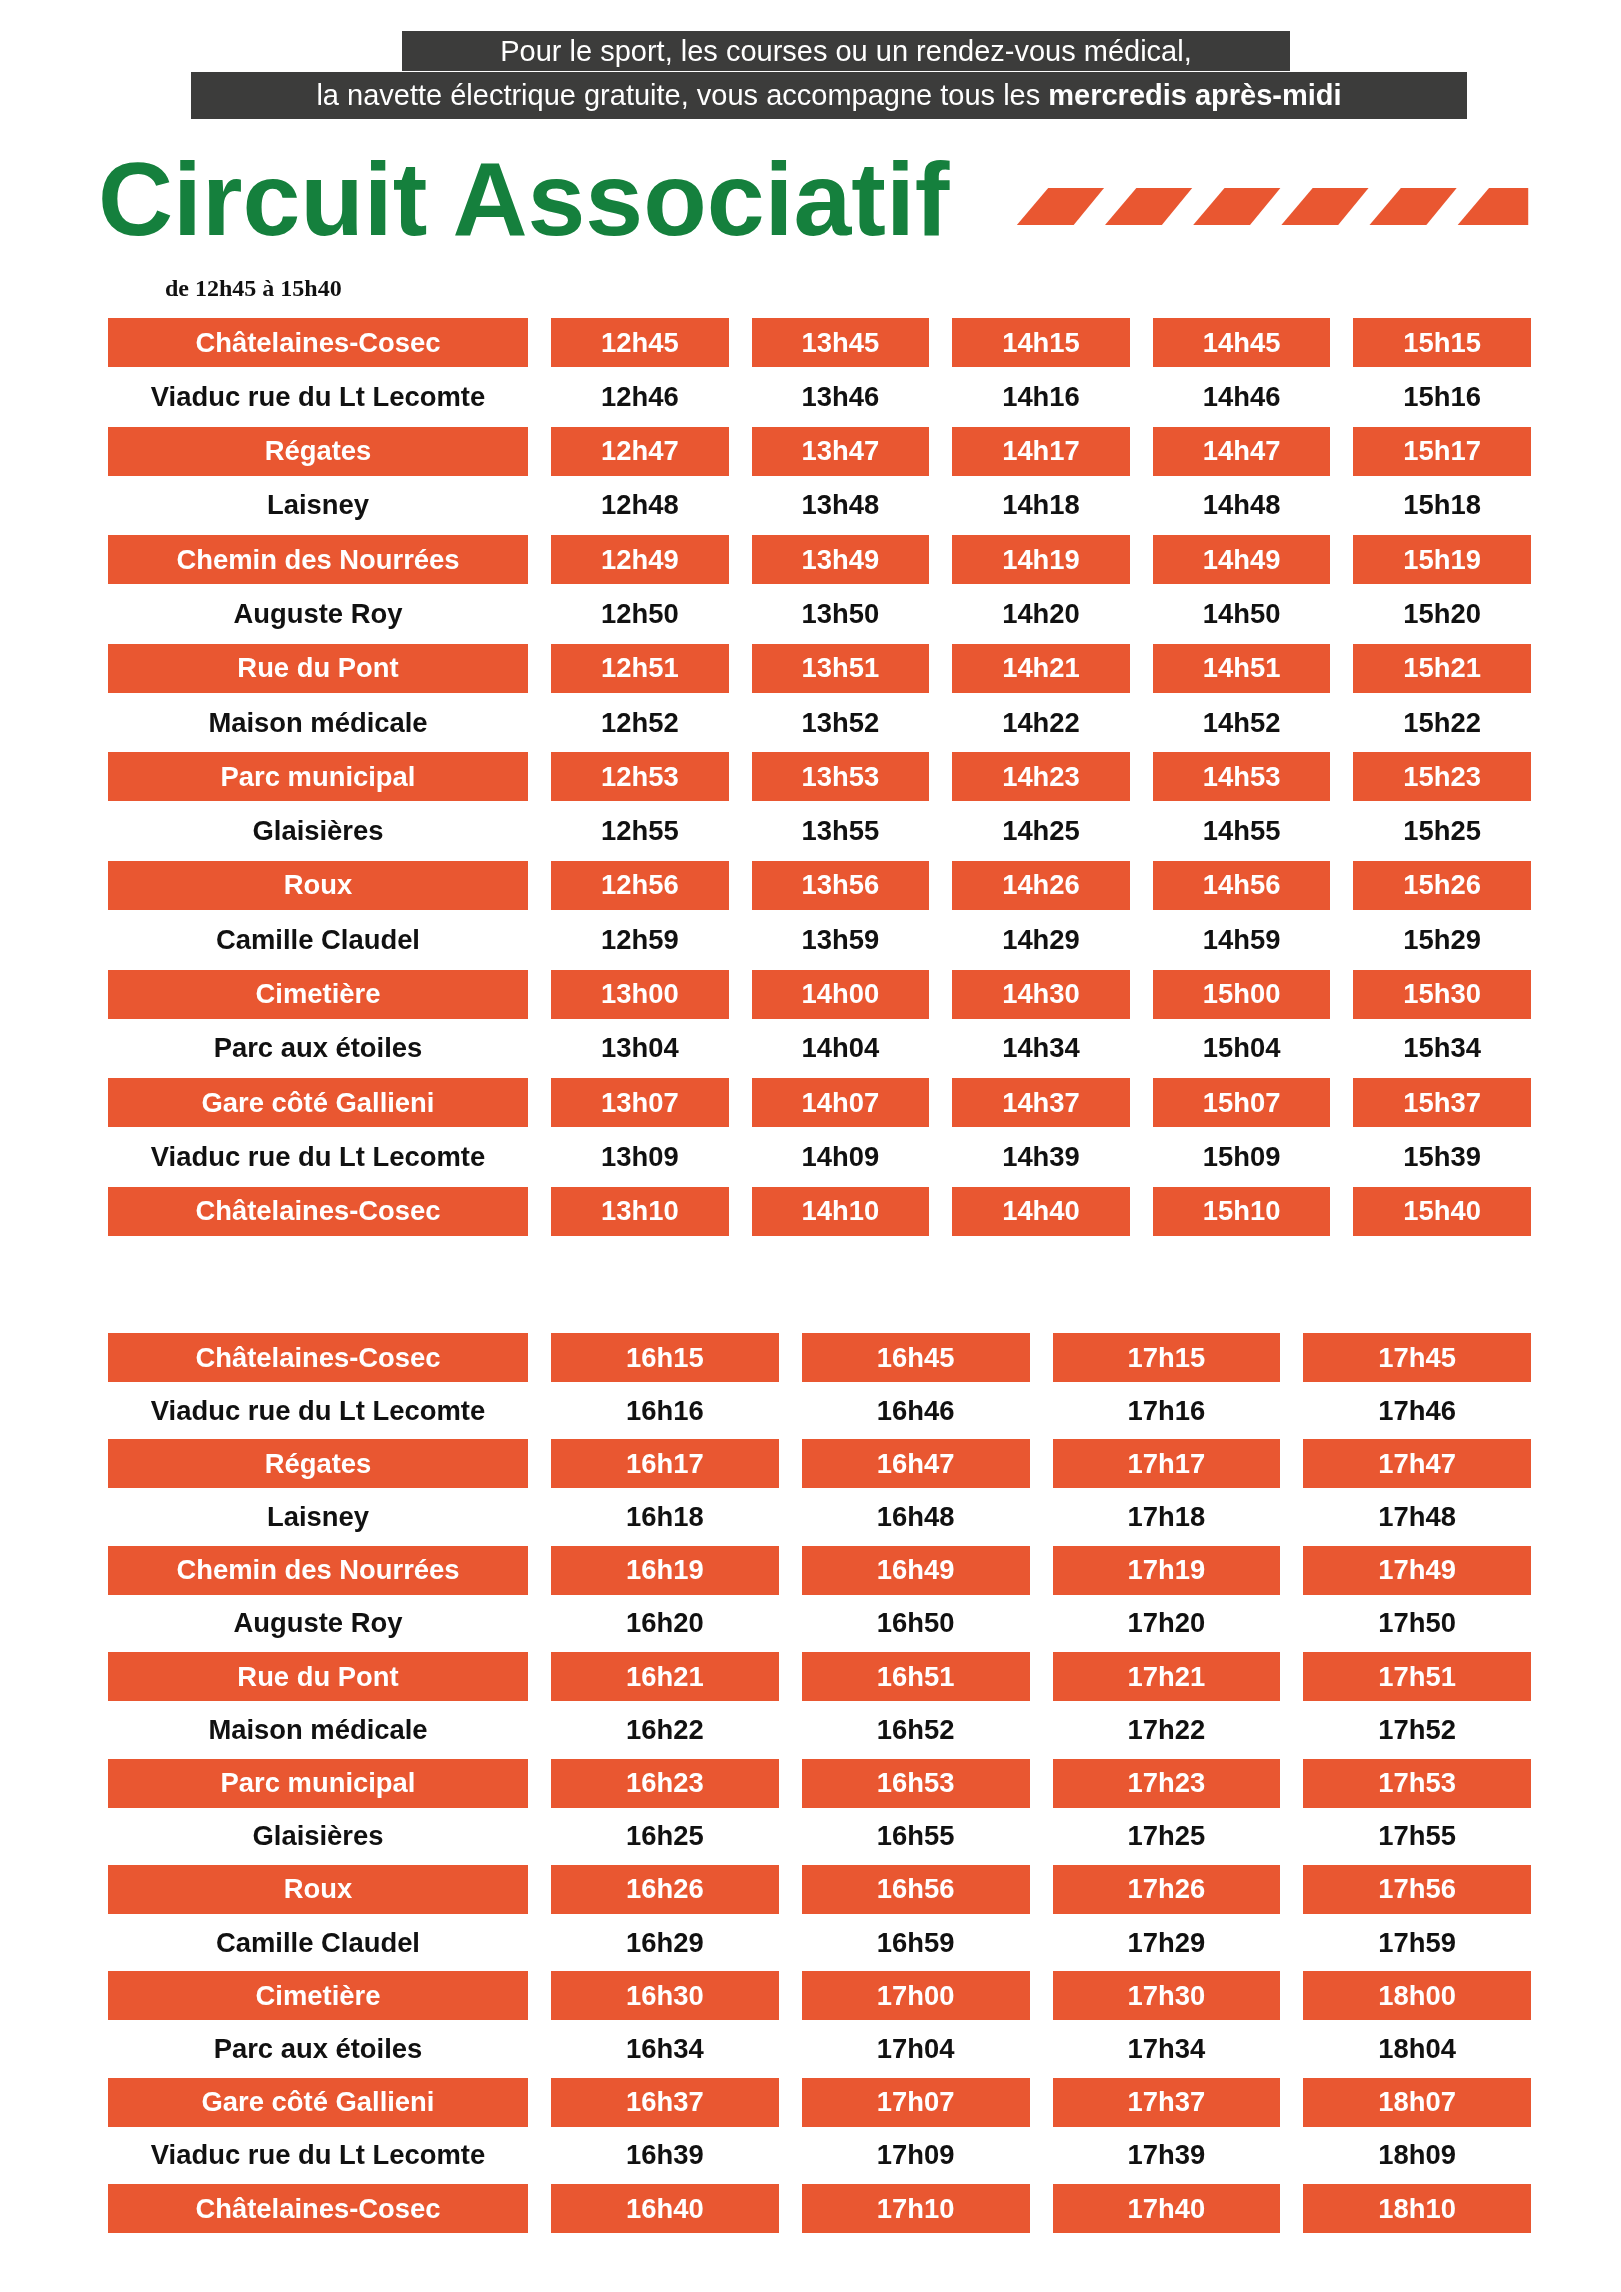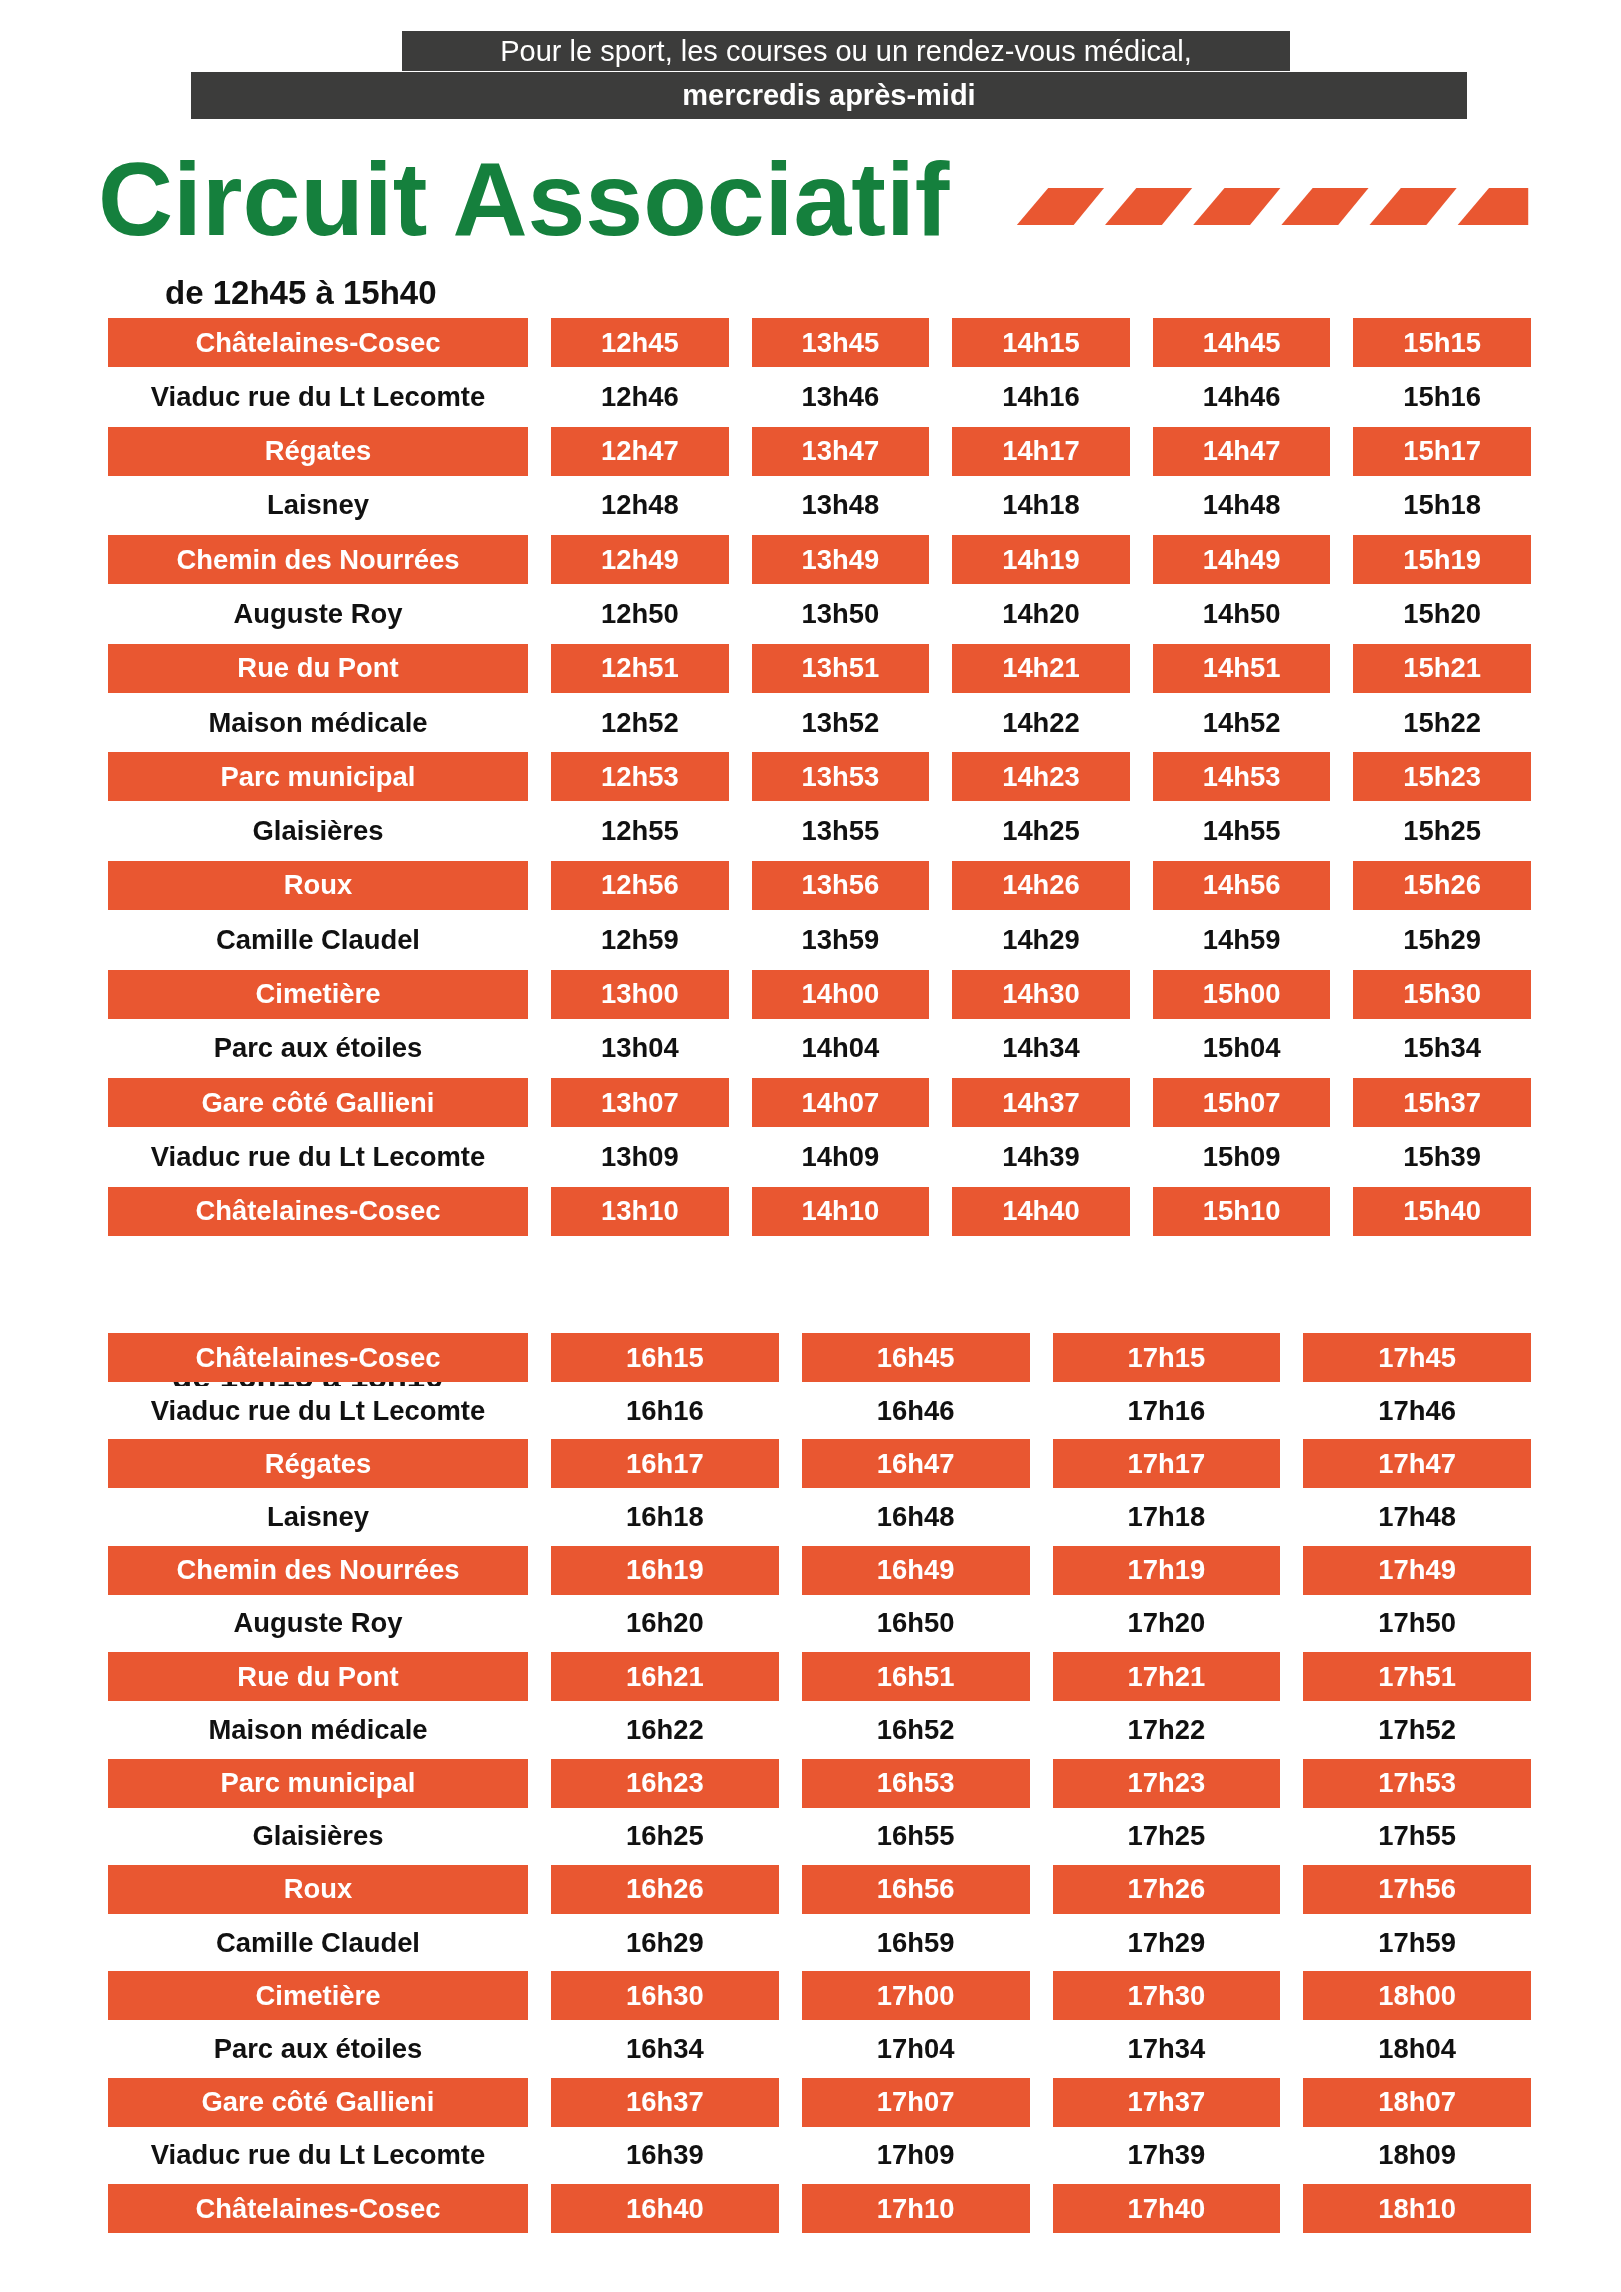--- a/index.html
+++ b/index.html
@@ -8,42 +8,43 @@
   .banner-line { position: absolute; background: #3c3c3b; color: #ffffff;
                  font-size: 29px; line-height: 1; display: flex; align-items: center;
                  justify-content: center; white-space: nowrap; }
   .banner-line b { font-weight: bold; }
   #banner-1 { left: 385px; top: 31px; width: 888px; height: 40px; margin-left: 17px; }
   #banner-2 { left: 191px; top: 72px; width: 1276px; height: 47px; }
   .title { position: absolute; left: 98px; top: 147px; color: #15803d;
            font-size: 104px; font-weight: bold; line-height: 1; letter-spacing: 0px;
            white-space: nowrap; }
   .stripes { position: absolute; left: 1010px; top: 188px; width: 529px; height: 38px; }
-  .subtitle { position: absolute; font-size: 33px; font-weight: bold; color: #111111;
-              white-space: nowrap; line-height: 1; }
+  .subtitle { position: absolute; font-size: 24px; font-weight: bold; color: #111111;
+              white-space: nowrap; line-height: 1; font-family: Liberation Serif, serif; }
   #sub-1 { left: 165px; top: 276px; }
   #sub-2 { left: 172px; top: 1360px; }
   .table { position: absolute; left: 108px; width: 1423px; }
   #table-1 { top: 318px; }
   #table-2 { top: 1333px; }
   .row { display: grid; column-gap: 23px; align-items: stretch; }
   #table-1 .row { grid-template-columns: 420px repeat(5, 1fr); height: 49px; margin-bottom: 5.3px; }
   #table-2 .row { grid-template-columns: 420px repeat(4, 1fr); height: 49px; margin-bottom: 4.2px; }
   .cell { display: flex; align-items: center; justify-content: center;
           font-size: 27.4px; font-weight: bold; white-space: nowrap; }
   .row.orange .cell { background: #e95731; color: #ffffff; }
   .row.white .cell { background: #ffffff; color: #111111; }
 </style>
 </head>
 <body>
 
 <div id="banner-1" class="banner-line">
   <span>Pour le sport, les courses ou un rendez-vous médical,</span>
 </div>
 <div id="banner-2" class="banner-line">
+  <span style="white-space:pre">la navette électrique gratuite, vous accompagne tous les </span>
     <b>mercredis après-midi</b>
 </div>
 
 <div class="title">Circuit Associatif</div>
 
 <svg class="stripes" viewBox="0 0 540 39" preserveAspectRatio="none">
   <g fill="#e95731">
     <polygon points="7,38 39,0 96,0 65,38"></polygon>
     <polygon points="97,38 129,0 186,0 155,38"></polygon>
     <polygon points="187,38 219,0 276,0 245,38"></polygon>

